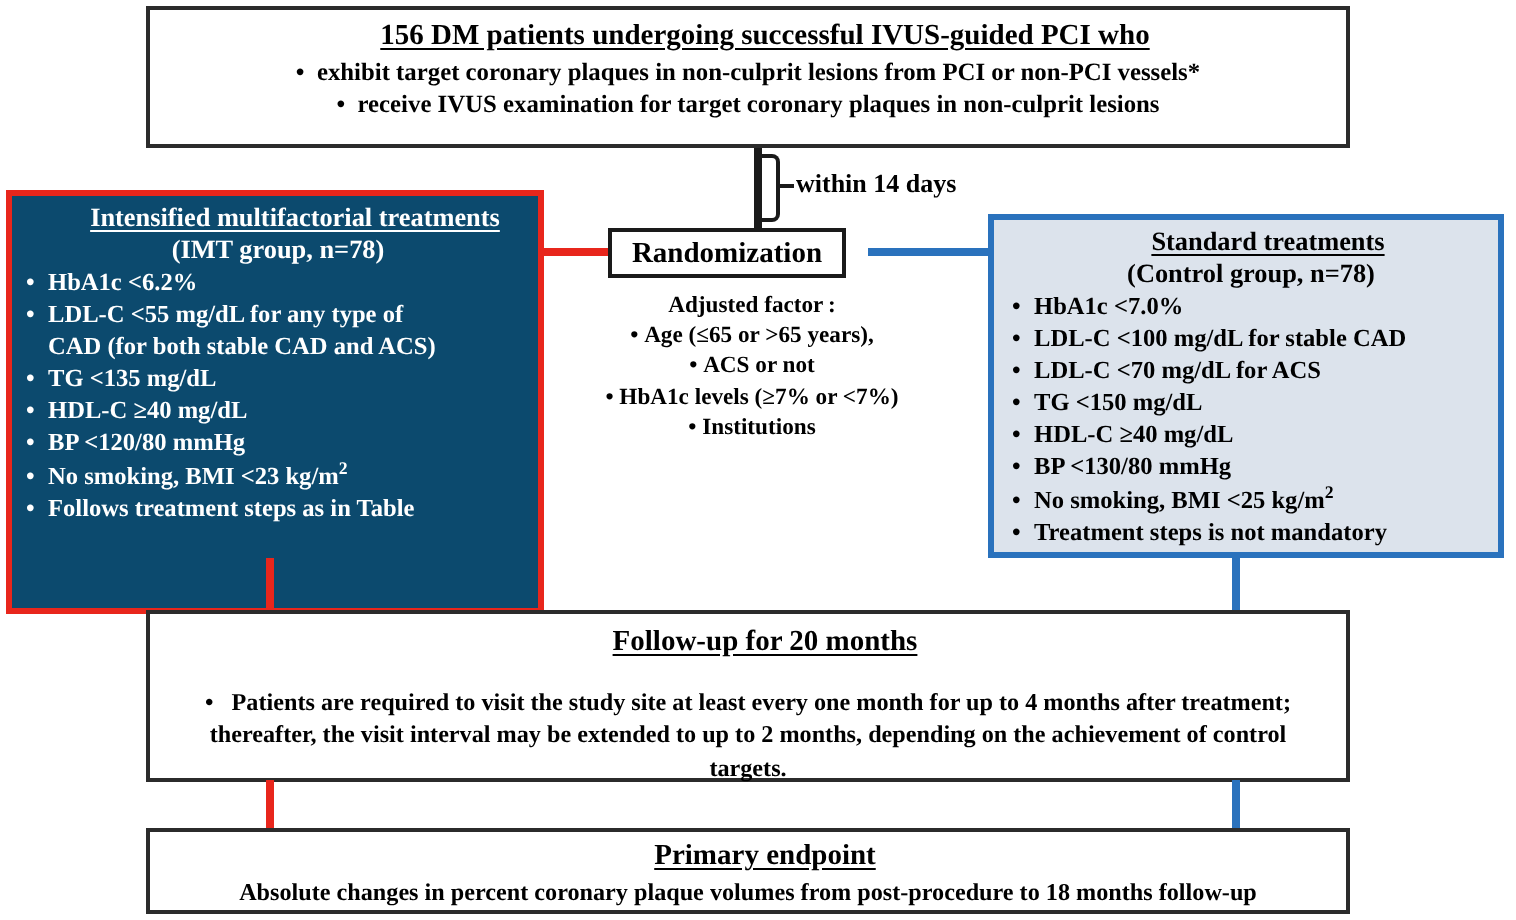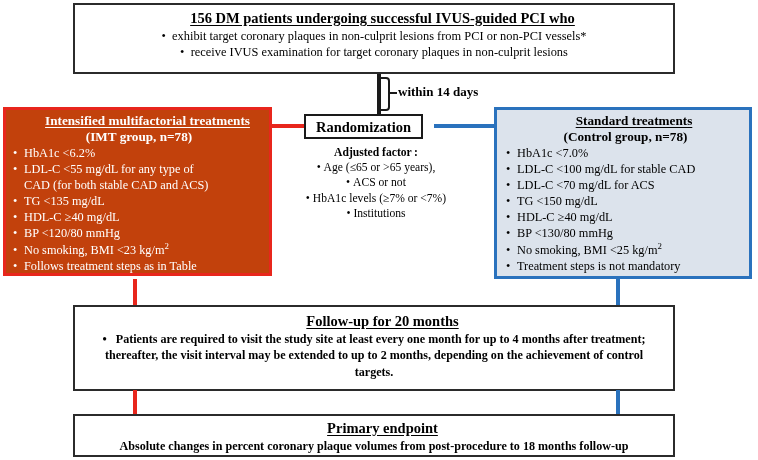--- a/index.html
+++ b/index.html
@@ -43,21 +43,21 @@
     font-weight: bold;
     display: block;
   }
 
   .bullets {
     list-style: none;
     margin: 0;
     padding: 0;
   }
   .bullets li {
-    font-weight: normal;
+    font-weight: bold;
     position: relative;
   }
 
   
   #top-box {
     left: 73px;
     top: 3px;
     width: 602px;
     height: 71px;
     padding-top: 4px;
@@ -146,24 +146,24 @@
   #rand-right-line {
     position: absolute;
     left: 434px; top: 124px;
     width: 61px; height: 4px;
     background: #2a72bd;
   }
 
   
   #imt-box {
     left: 3px;
-    top: 107px;
+    top: 95px;
     width: 269px;
-    height: 169px;
-    background: #c2410c;
+    height: 212px;
+    background: #0c4a6e;
     border: 3px solid #e8261c;
     color: #ffffff;
     padding: 3px 4px 0 7px;
     text-align: left;
   }
   #imt-box .hdr {
     font-size: 13.2px;
     line-height: 16px;
     text-align: center;
   }
@@ -234,20 +234,21 @@
     width: 602px;
     height: 86px;
     padding-top: 4px;
   }
   #fu-box .hdr { font-size: 14.5px; line-height: 20px; }
   #fu-box .body {
     font-size: 12.1px;
     line-height: 16.4px;
     font-weight: bold;
     padding: 0 14px;
+    margin-top: 12px;
   }
 
   
   #pe-box {
     left: 73px;
     top: 414px;
     width: 602px;
     height: 43px;
     padding-top: 2px;
   }

